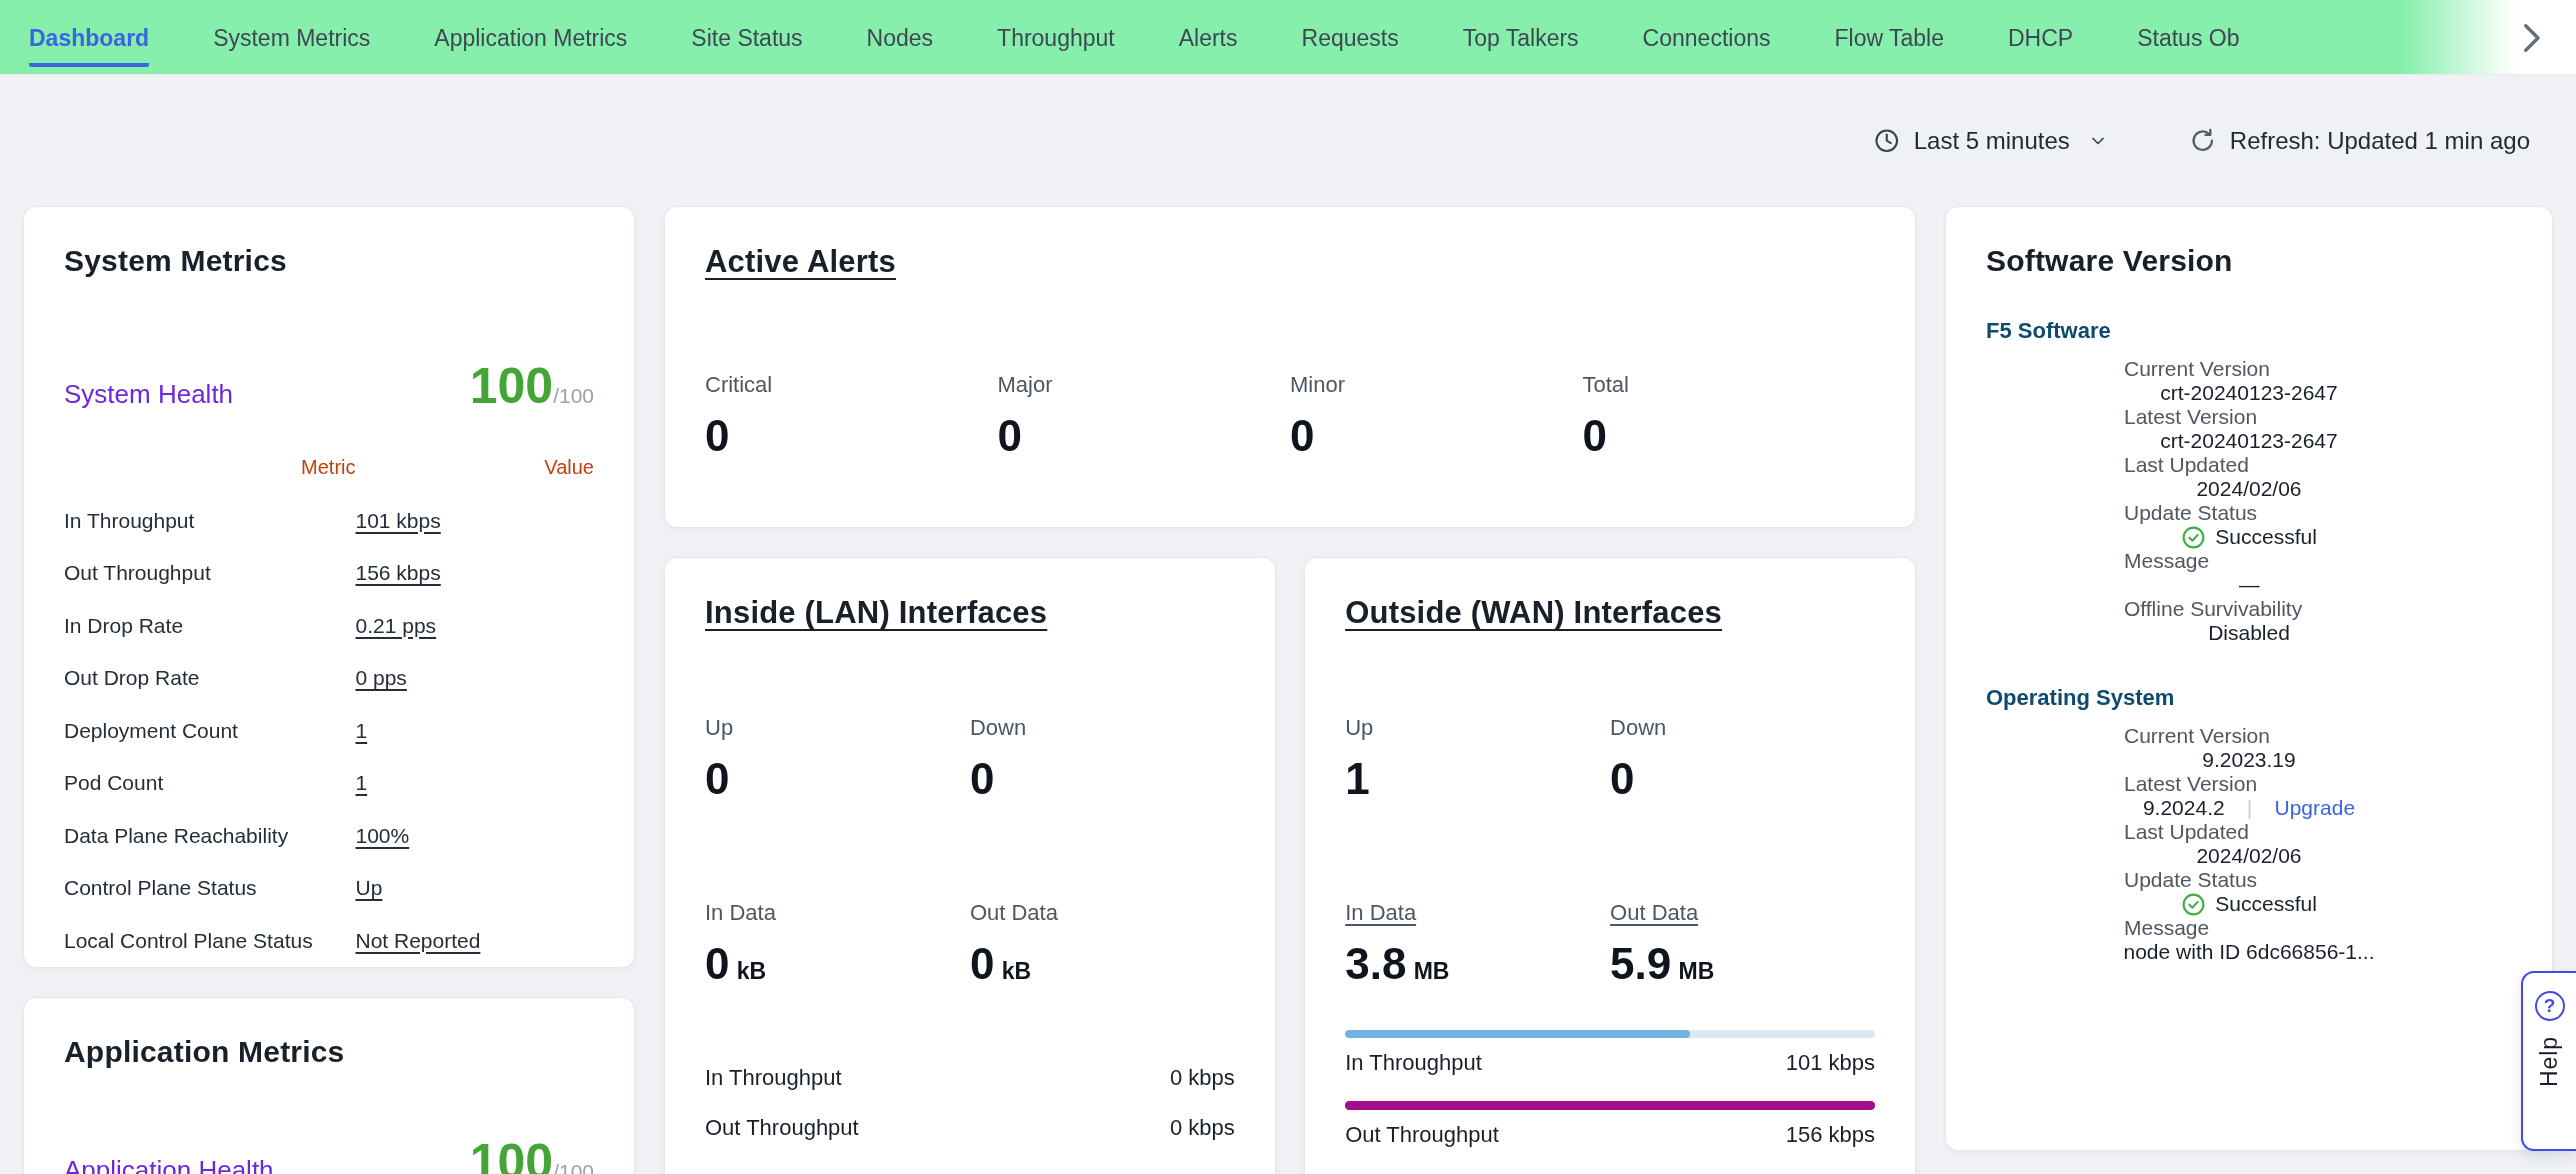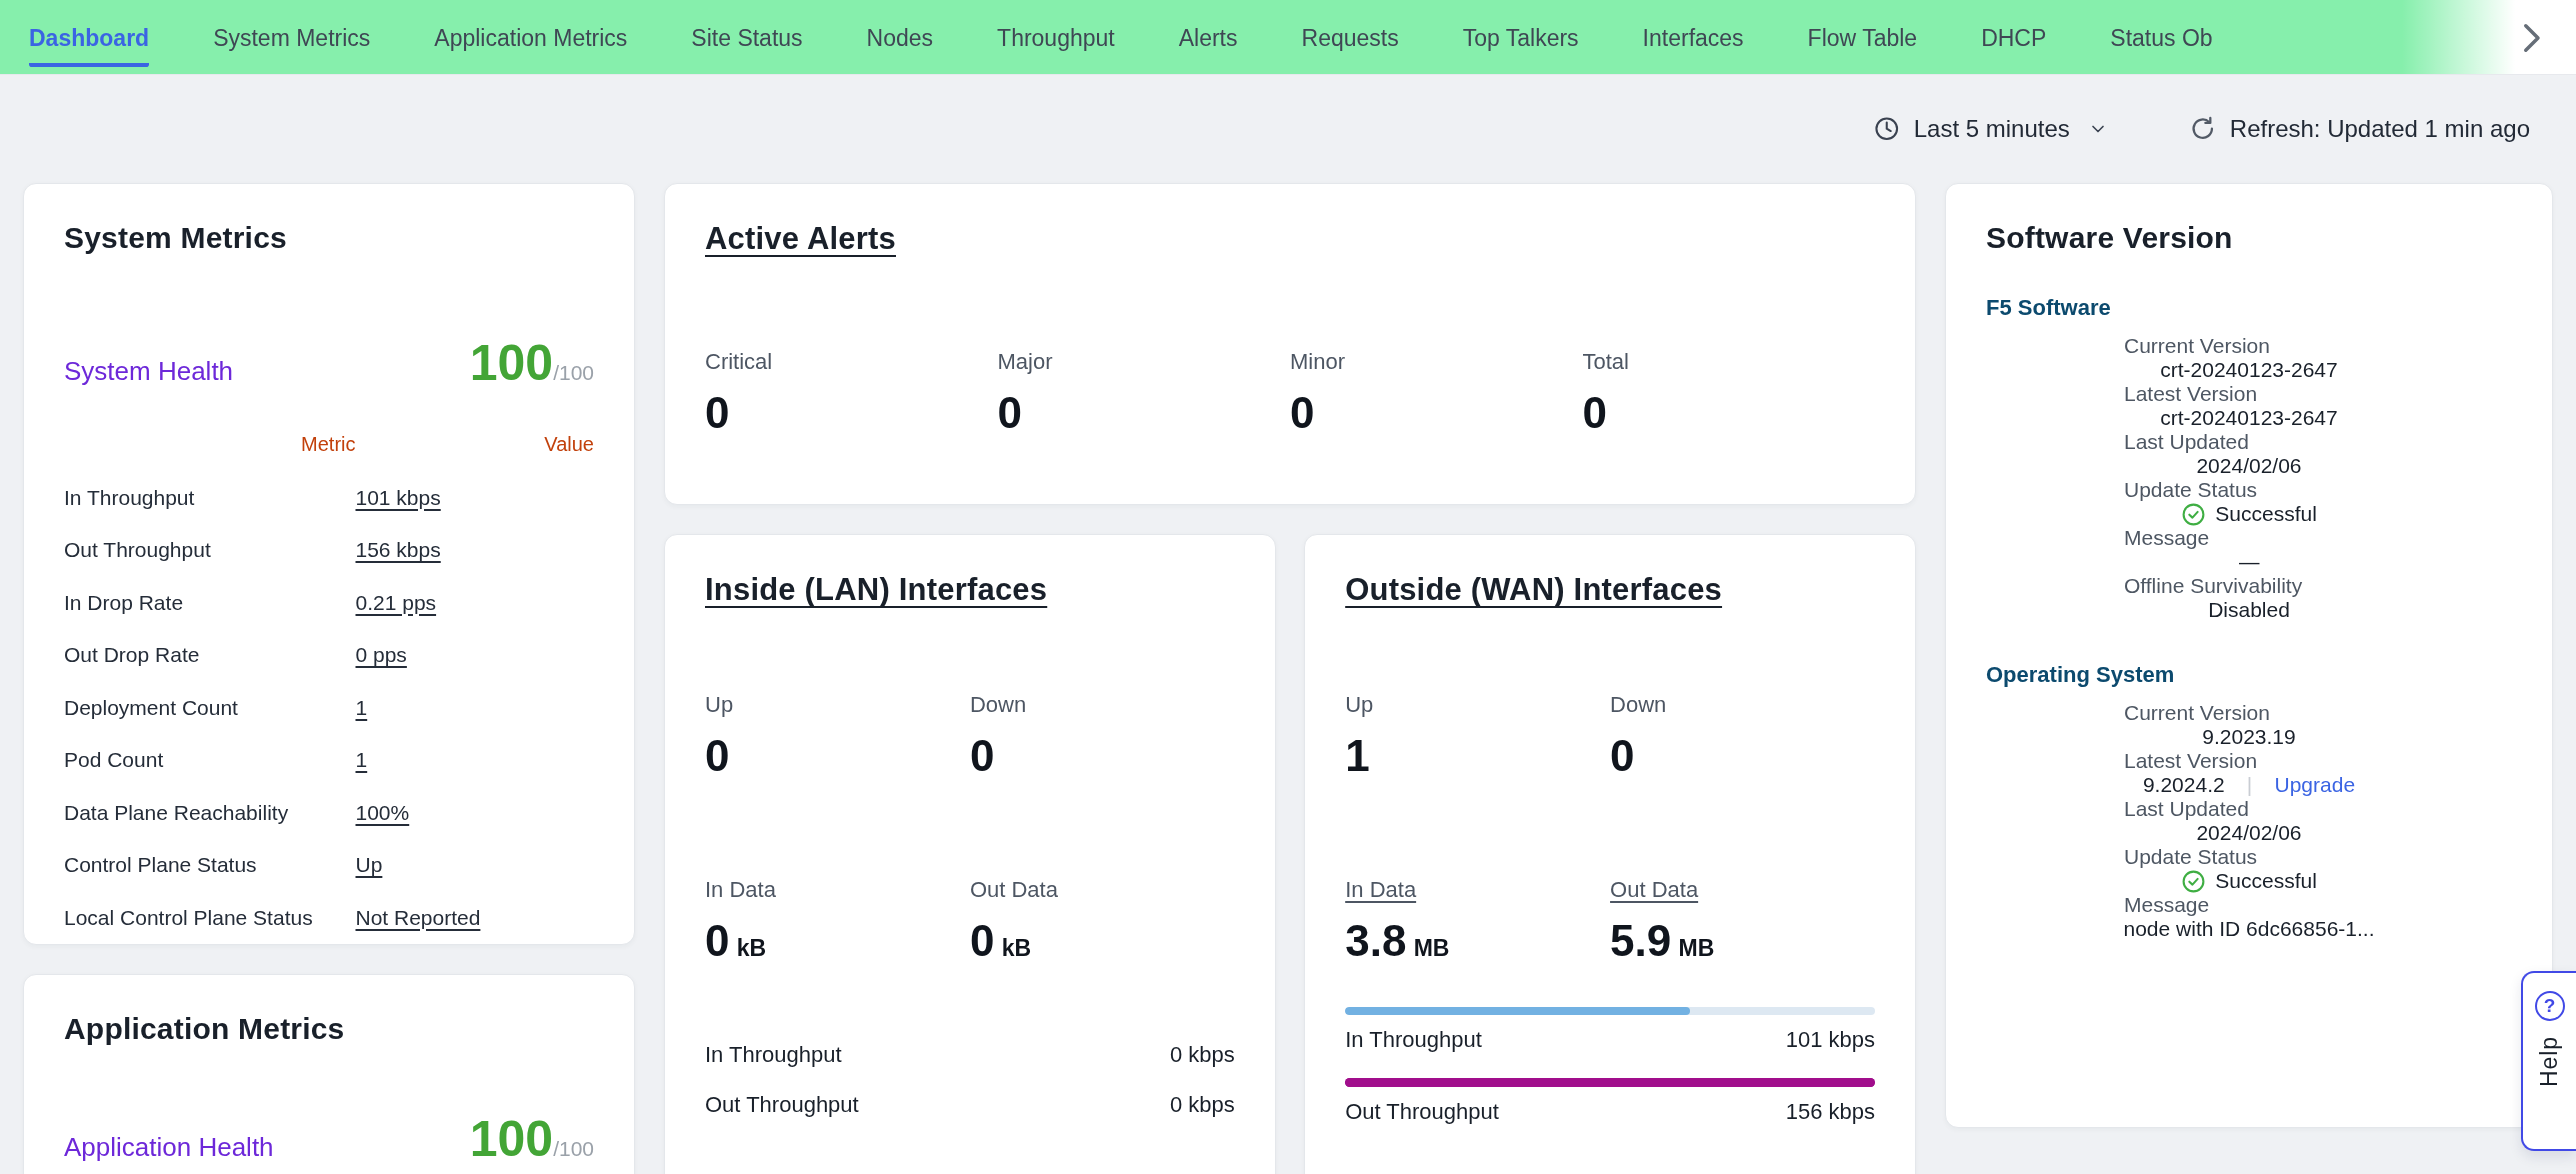--- a/index.html
+++ b/index.html
@@ -29,21 +29,21 @@
     background:linear-gradient(to right, rgba(255,255,255,0), #ffffff 65%);
     pointer-events:none;
   }
   .nav-scroll {
     position:absolute; right:24px; top:16.5px; width:42px; height:42px;
     background:none; border:none; cursor:pointer; padding:0; color:#666e78;
   }
 
   
   .controls {
-    height:108px; display:flex; align-items:center; justify-content:flex-end;
+    height:131px; display:flex; align-items:center; justify-content:flex-end;
     gap:81px; padding-right:46px; font-size:24px; color:#222a36;
   }
   .ctl-group { display:flex; align-items:center; gap:13px; cursor:pointer; }
   .chev-down { margin-left:5.5px; }
 
   
   .content { display:flex; gap:29px; padding:0 22px 0 23px; align-items:flex-start; }
   .col-left  { width:612px; flex:none; }
   .col-mid   { width:1252px; flex:none; display:flex; flex-direction:column; gap:29px; }
   .col-right { width:608px; flex:none; }
@@ -151,21 +151,21 @@
   <div class="tab">
       <span>Alerts</span>
     </div>
   <div class="tab">
       <span>Requests</span>
     </div>
   <div class="tab">
       <span>Top Talkers</span>
     </div>
   <div class="tab">
-      <span>Interfaces</span>
+      <span>Connections</span>
     </div>
   <div class="tab">
       <span>Flow Table</span>
     </div>
   <div class="tab">
       <span>DHCP</span>
     </div>
   <div class="tab">
       <span>Status Ob</span>
     </div>

